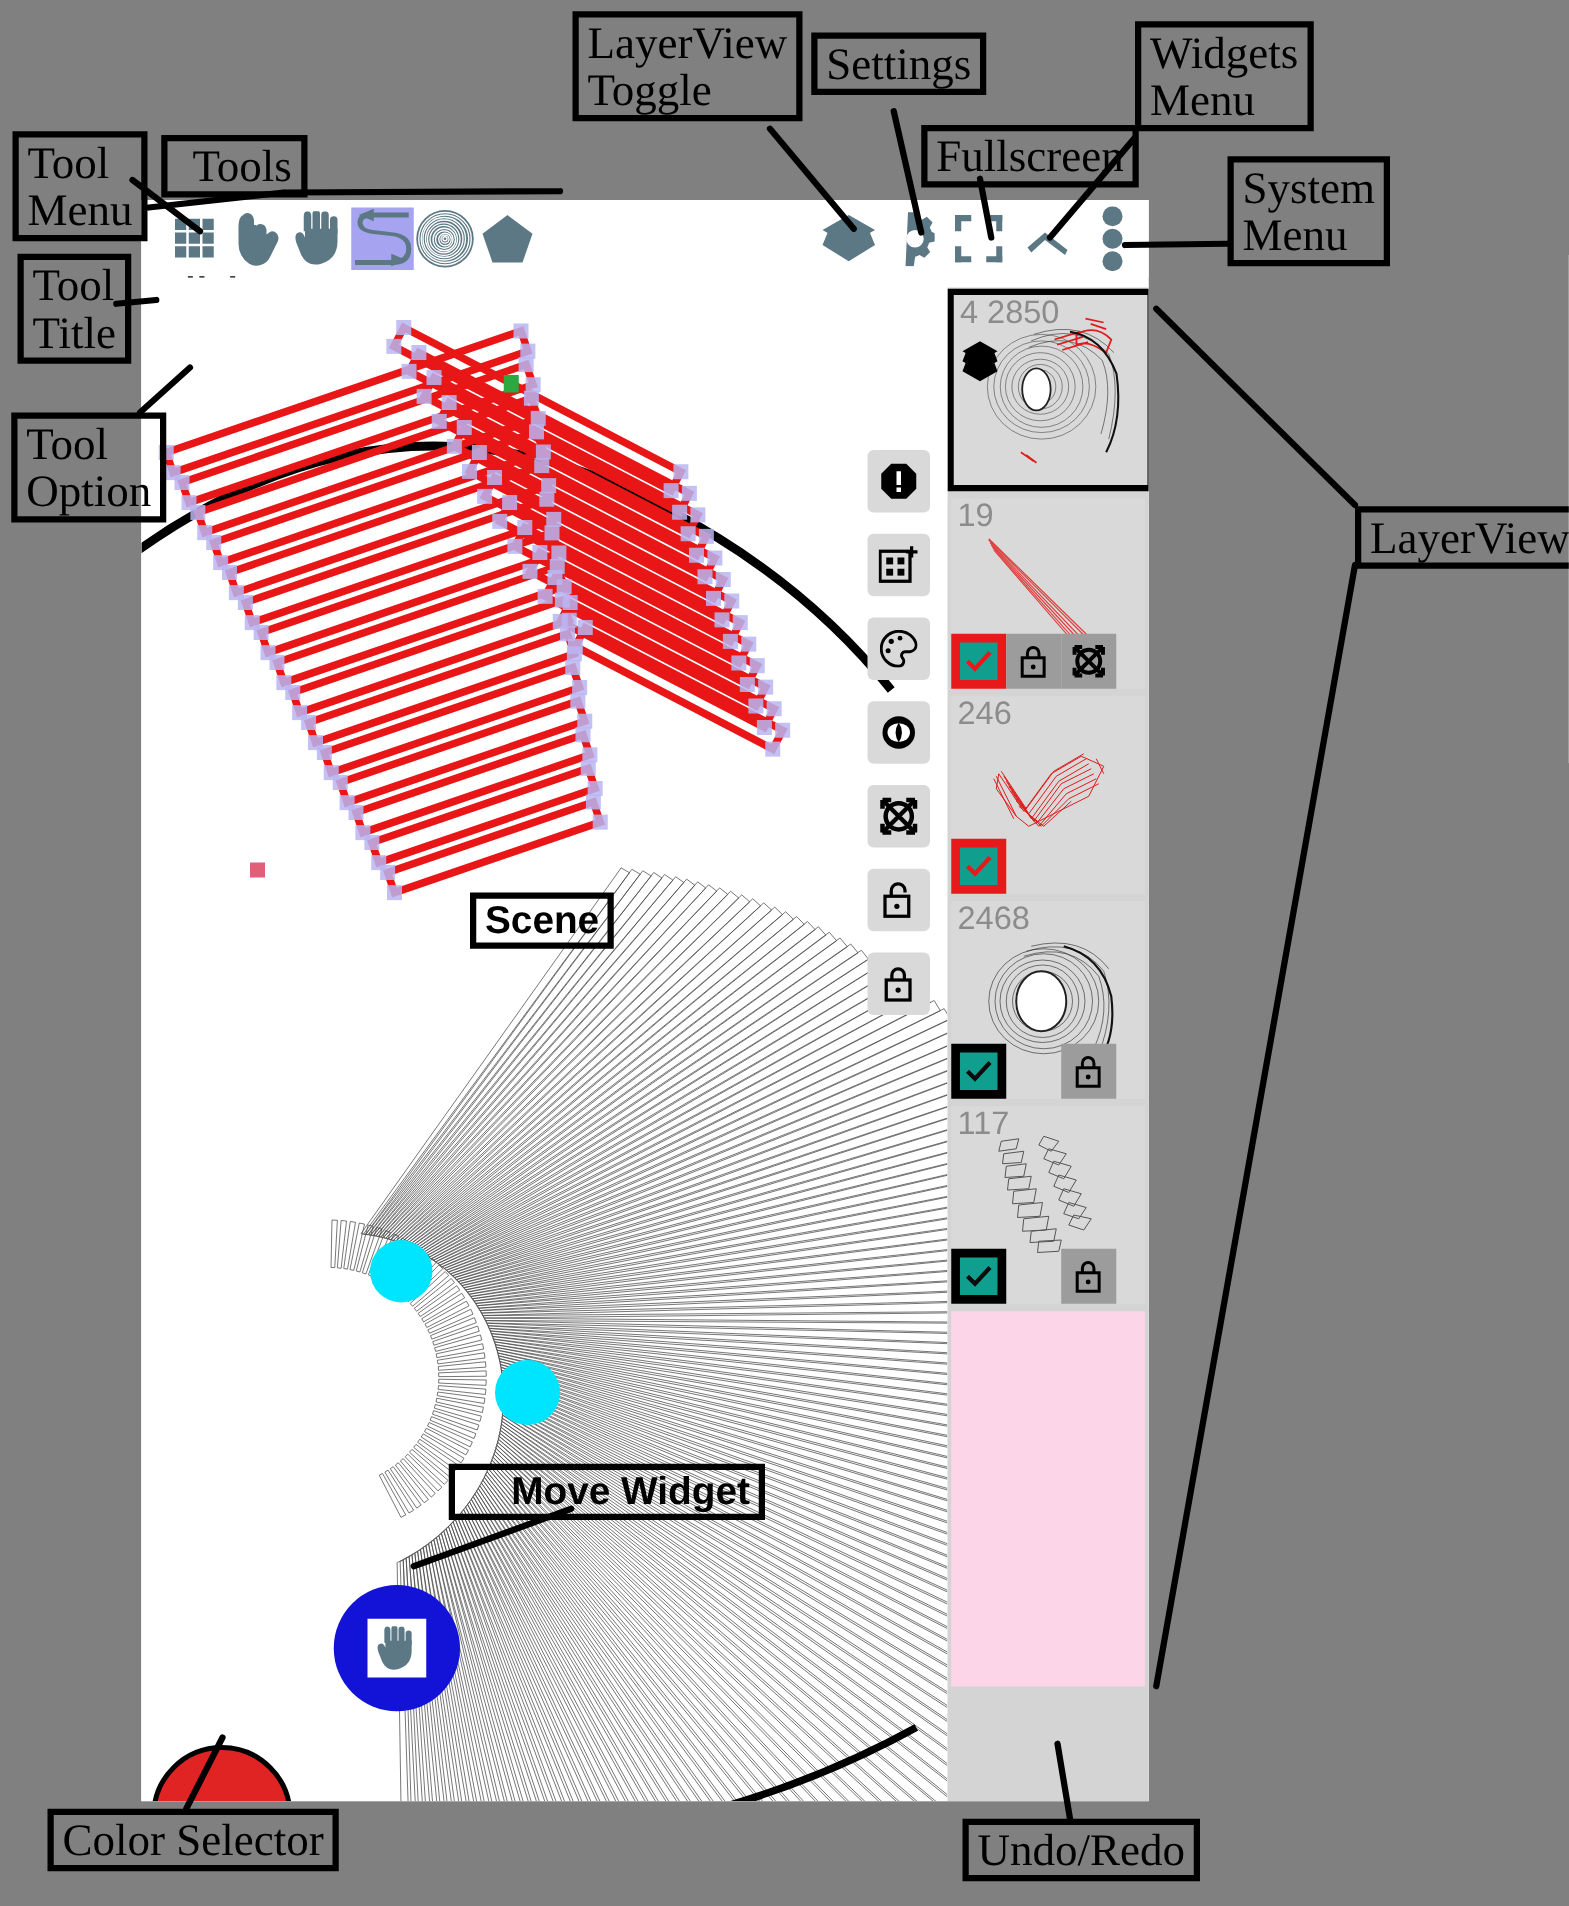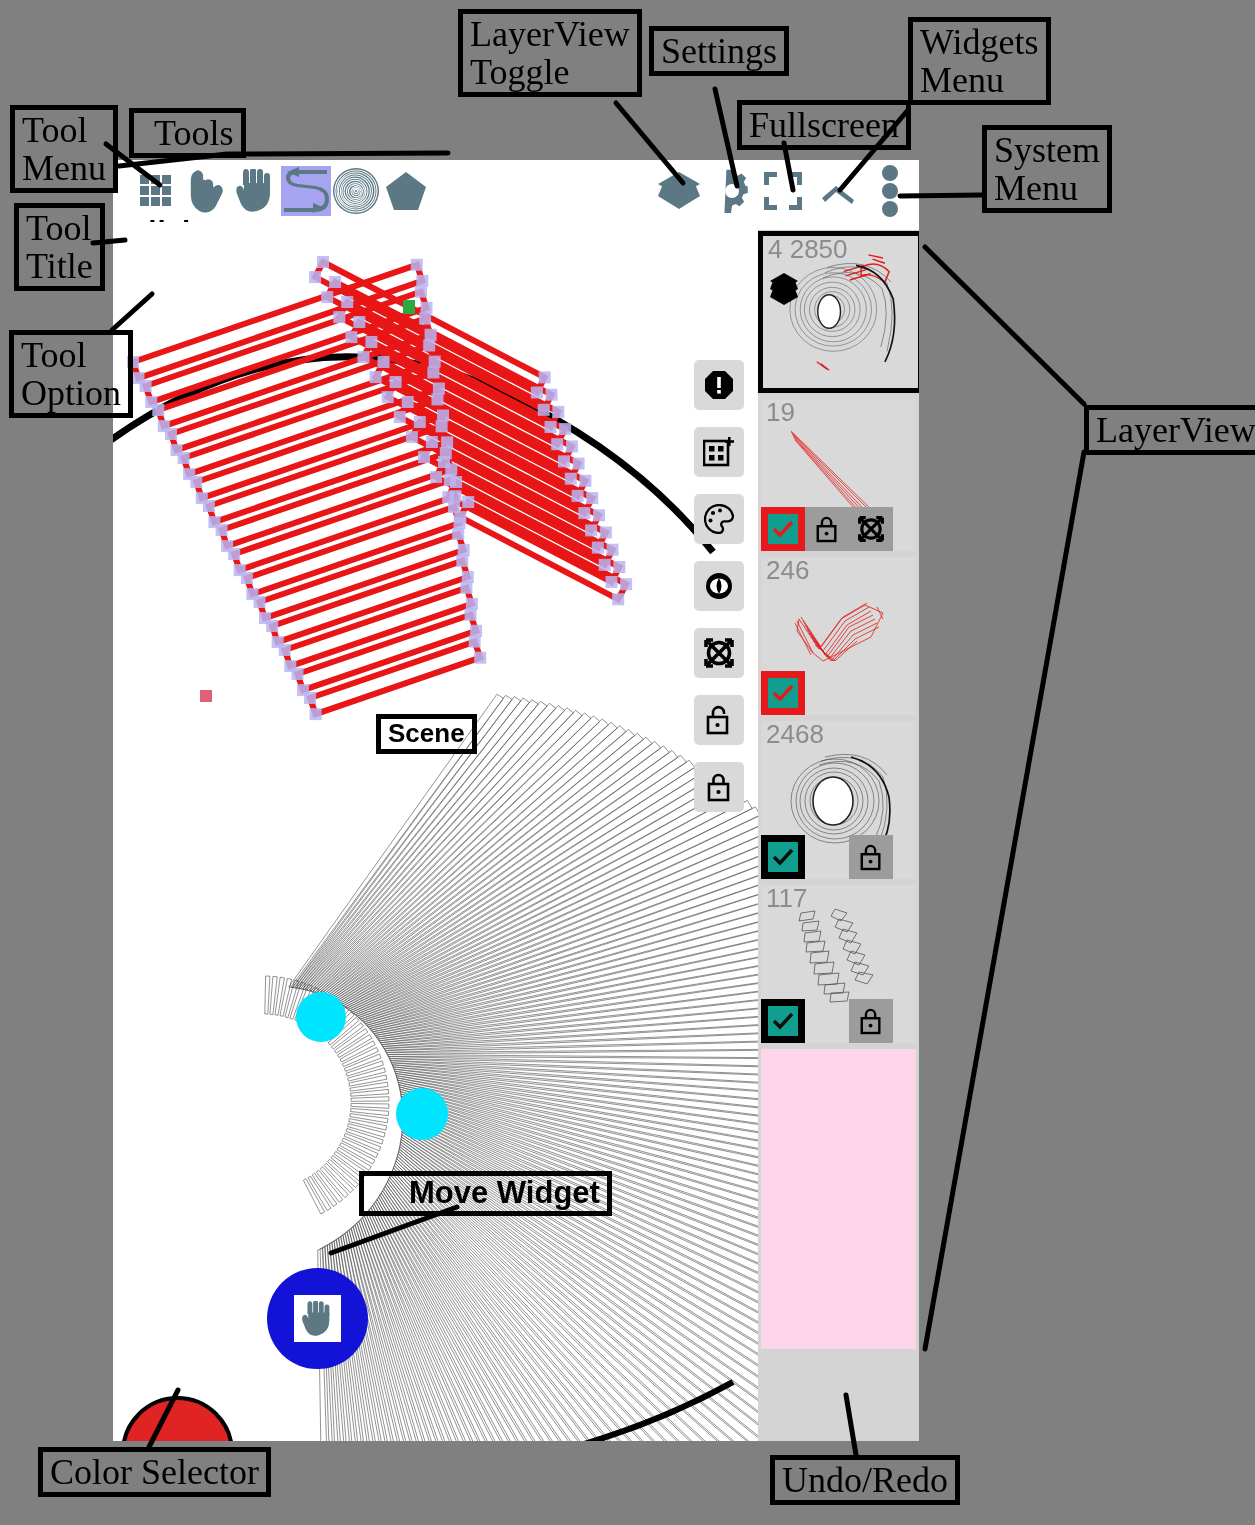--- a/index.html
+++ b/index.html
@@ -841,17 +841,17 @@
   <div class="ann" style="left:737px;top:100px;">Fullscreen</div>
   <div class="ann" style="left:908px;top:17px;">Widgets
 Menu</div>
   <div class="ann" style="left:982px;top:125px;">System
 Menu</div>
   <div class="ann" style="left:14px;top:203px;">Tool
 Title</div>
   <div class="ann" style="left:9px;top:330px;">Tool
 Option</div>
   <div class="ann" style="left:1084px;top:405px;">LayerView</div>
-  <div class="ann" style="left:376px;top:714px;font-weight:bold;font-family:'Liberation Sans',sans-serif;font-size:26px;">Scene</div>
+  <div class="ann" style="left:376px;top:714px;font-weight:bold;font-family:'Liberation Sans',sans-serif;font-size:31px;">Scene</div>
   <div class="ann" style="left:359px;top:1171px;font-weight:bold;font-family:'Liberation Sans',sans-serif;font-size:31px;padding-left:45px;">Move Widget</div>
   <div class="ann" style="left:38px;top:1447px;">Color Selector</div>
   <div class="ann" style="left:770px;top:1455px;">Undo/Redo</div>
 </div>
 
 </body></html>

